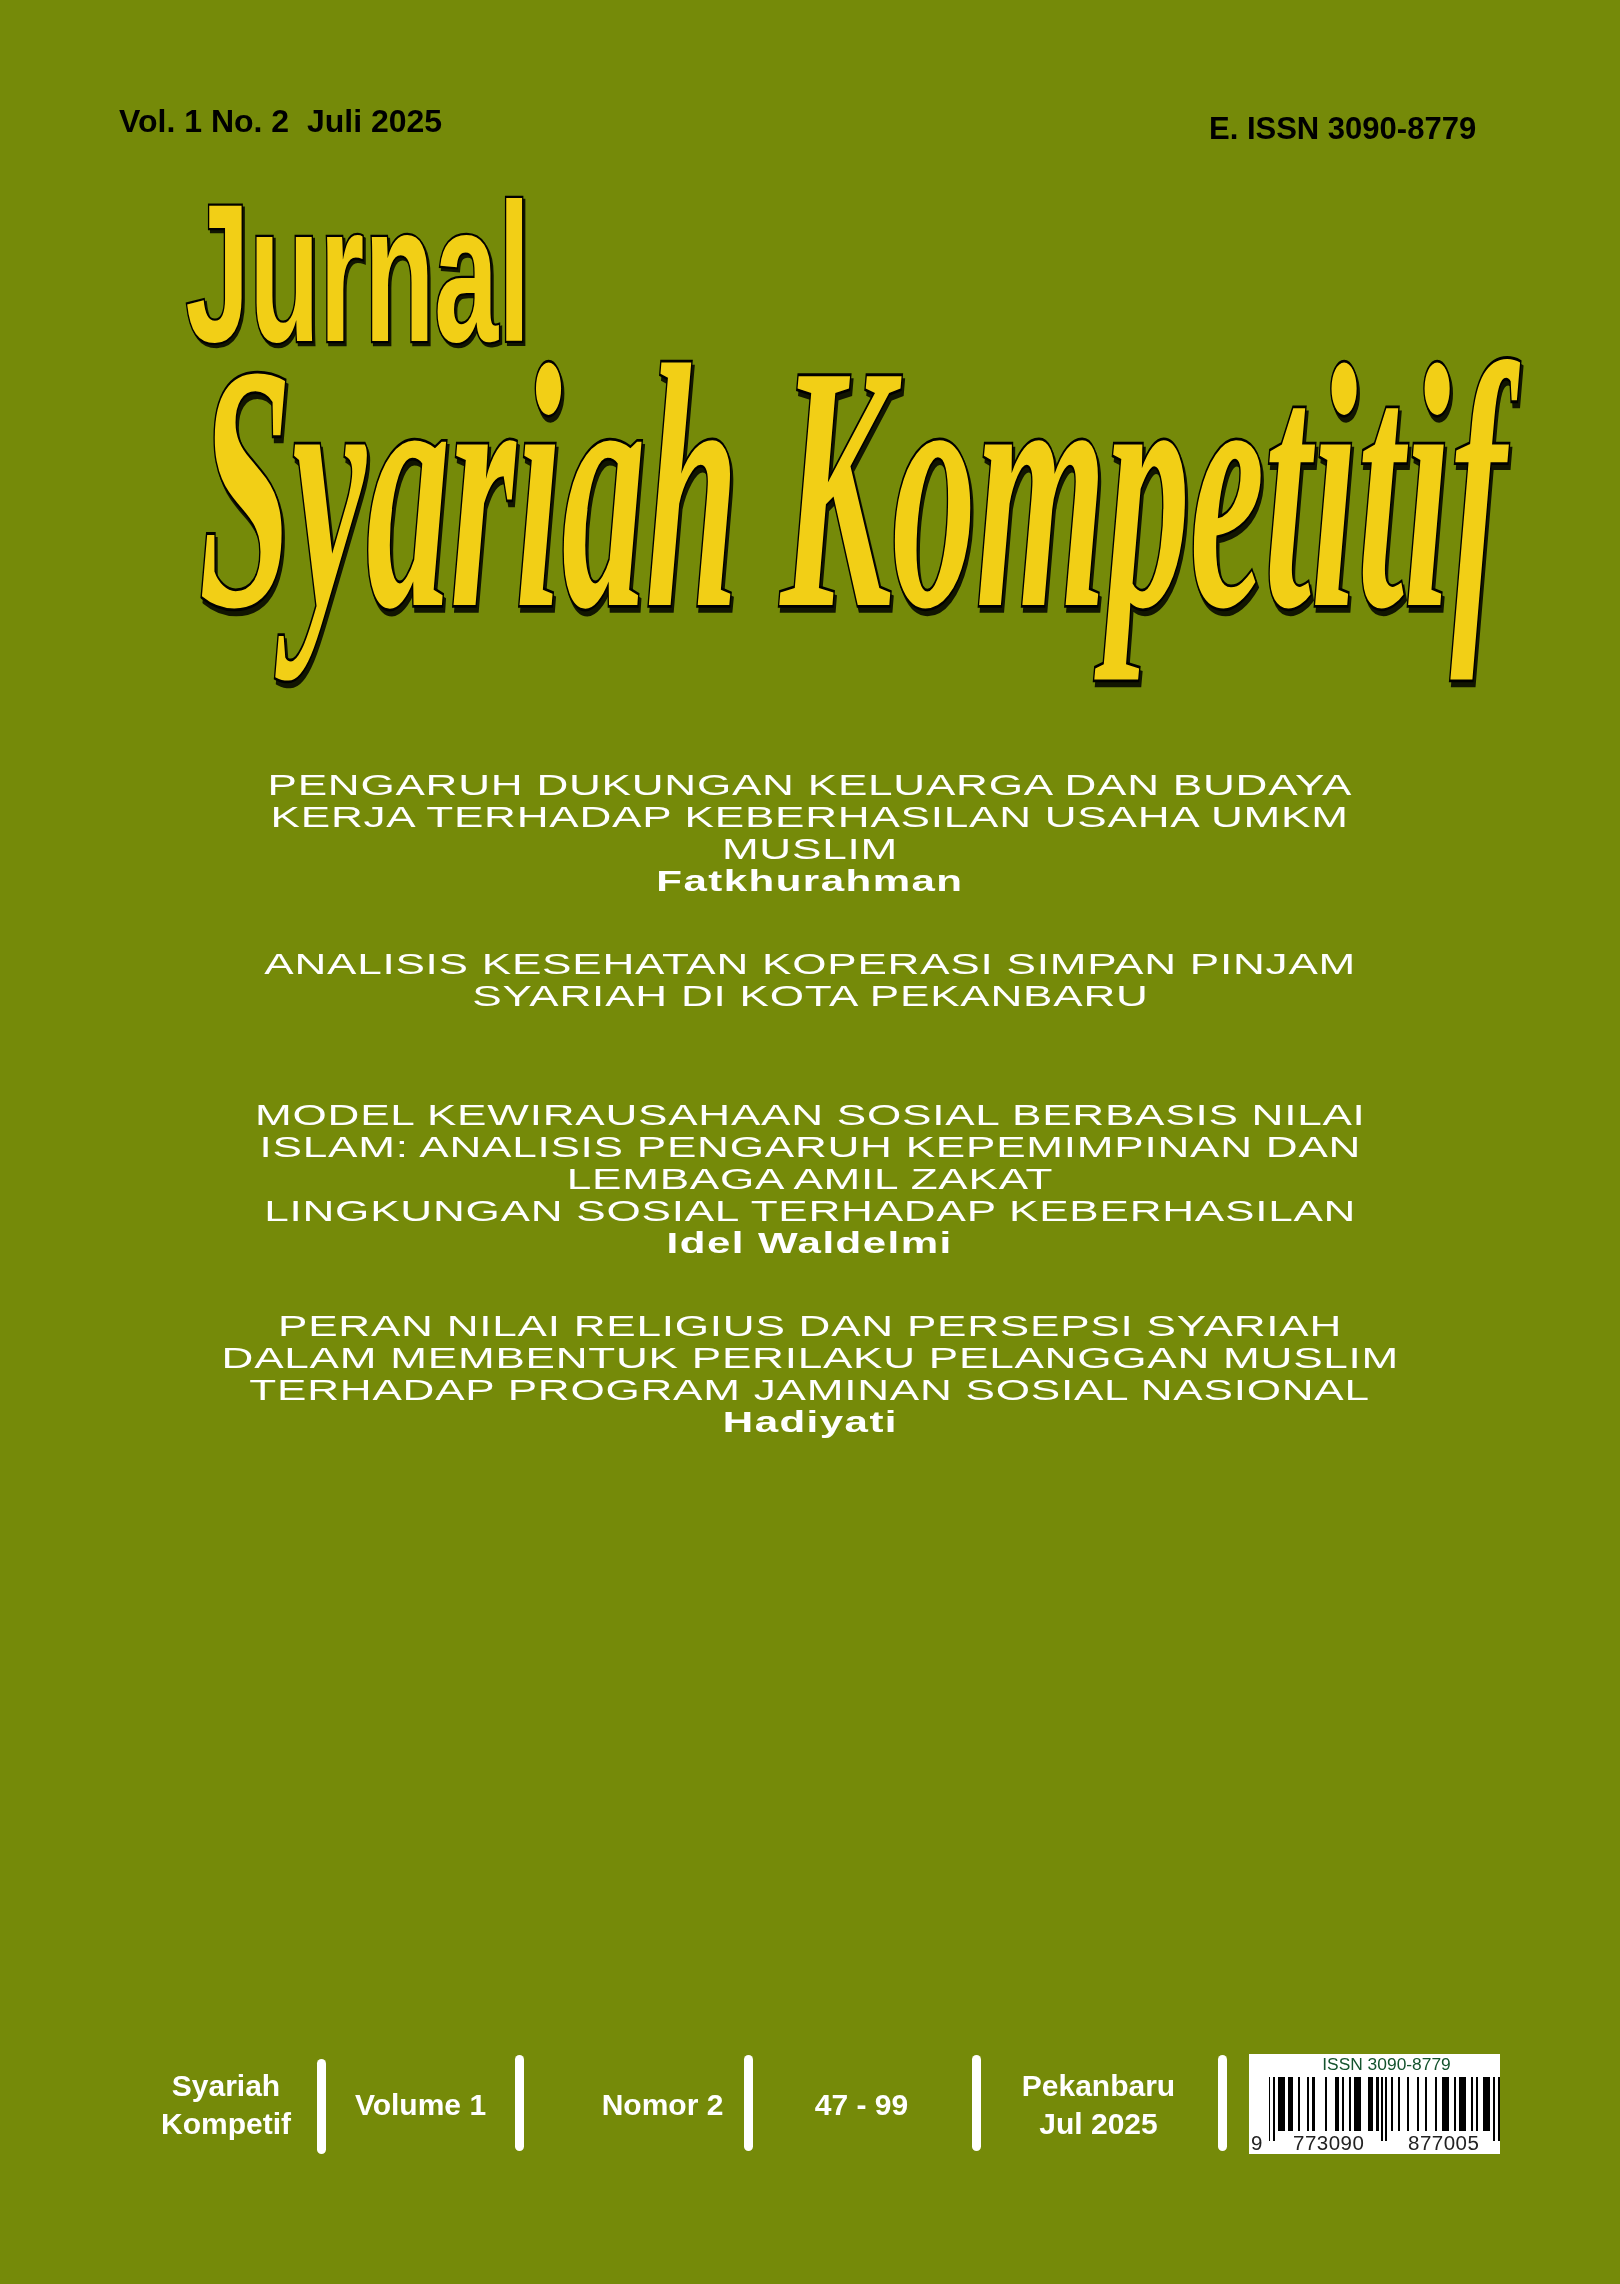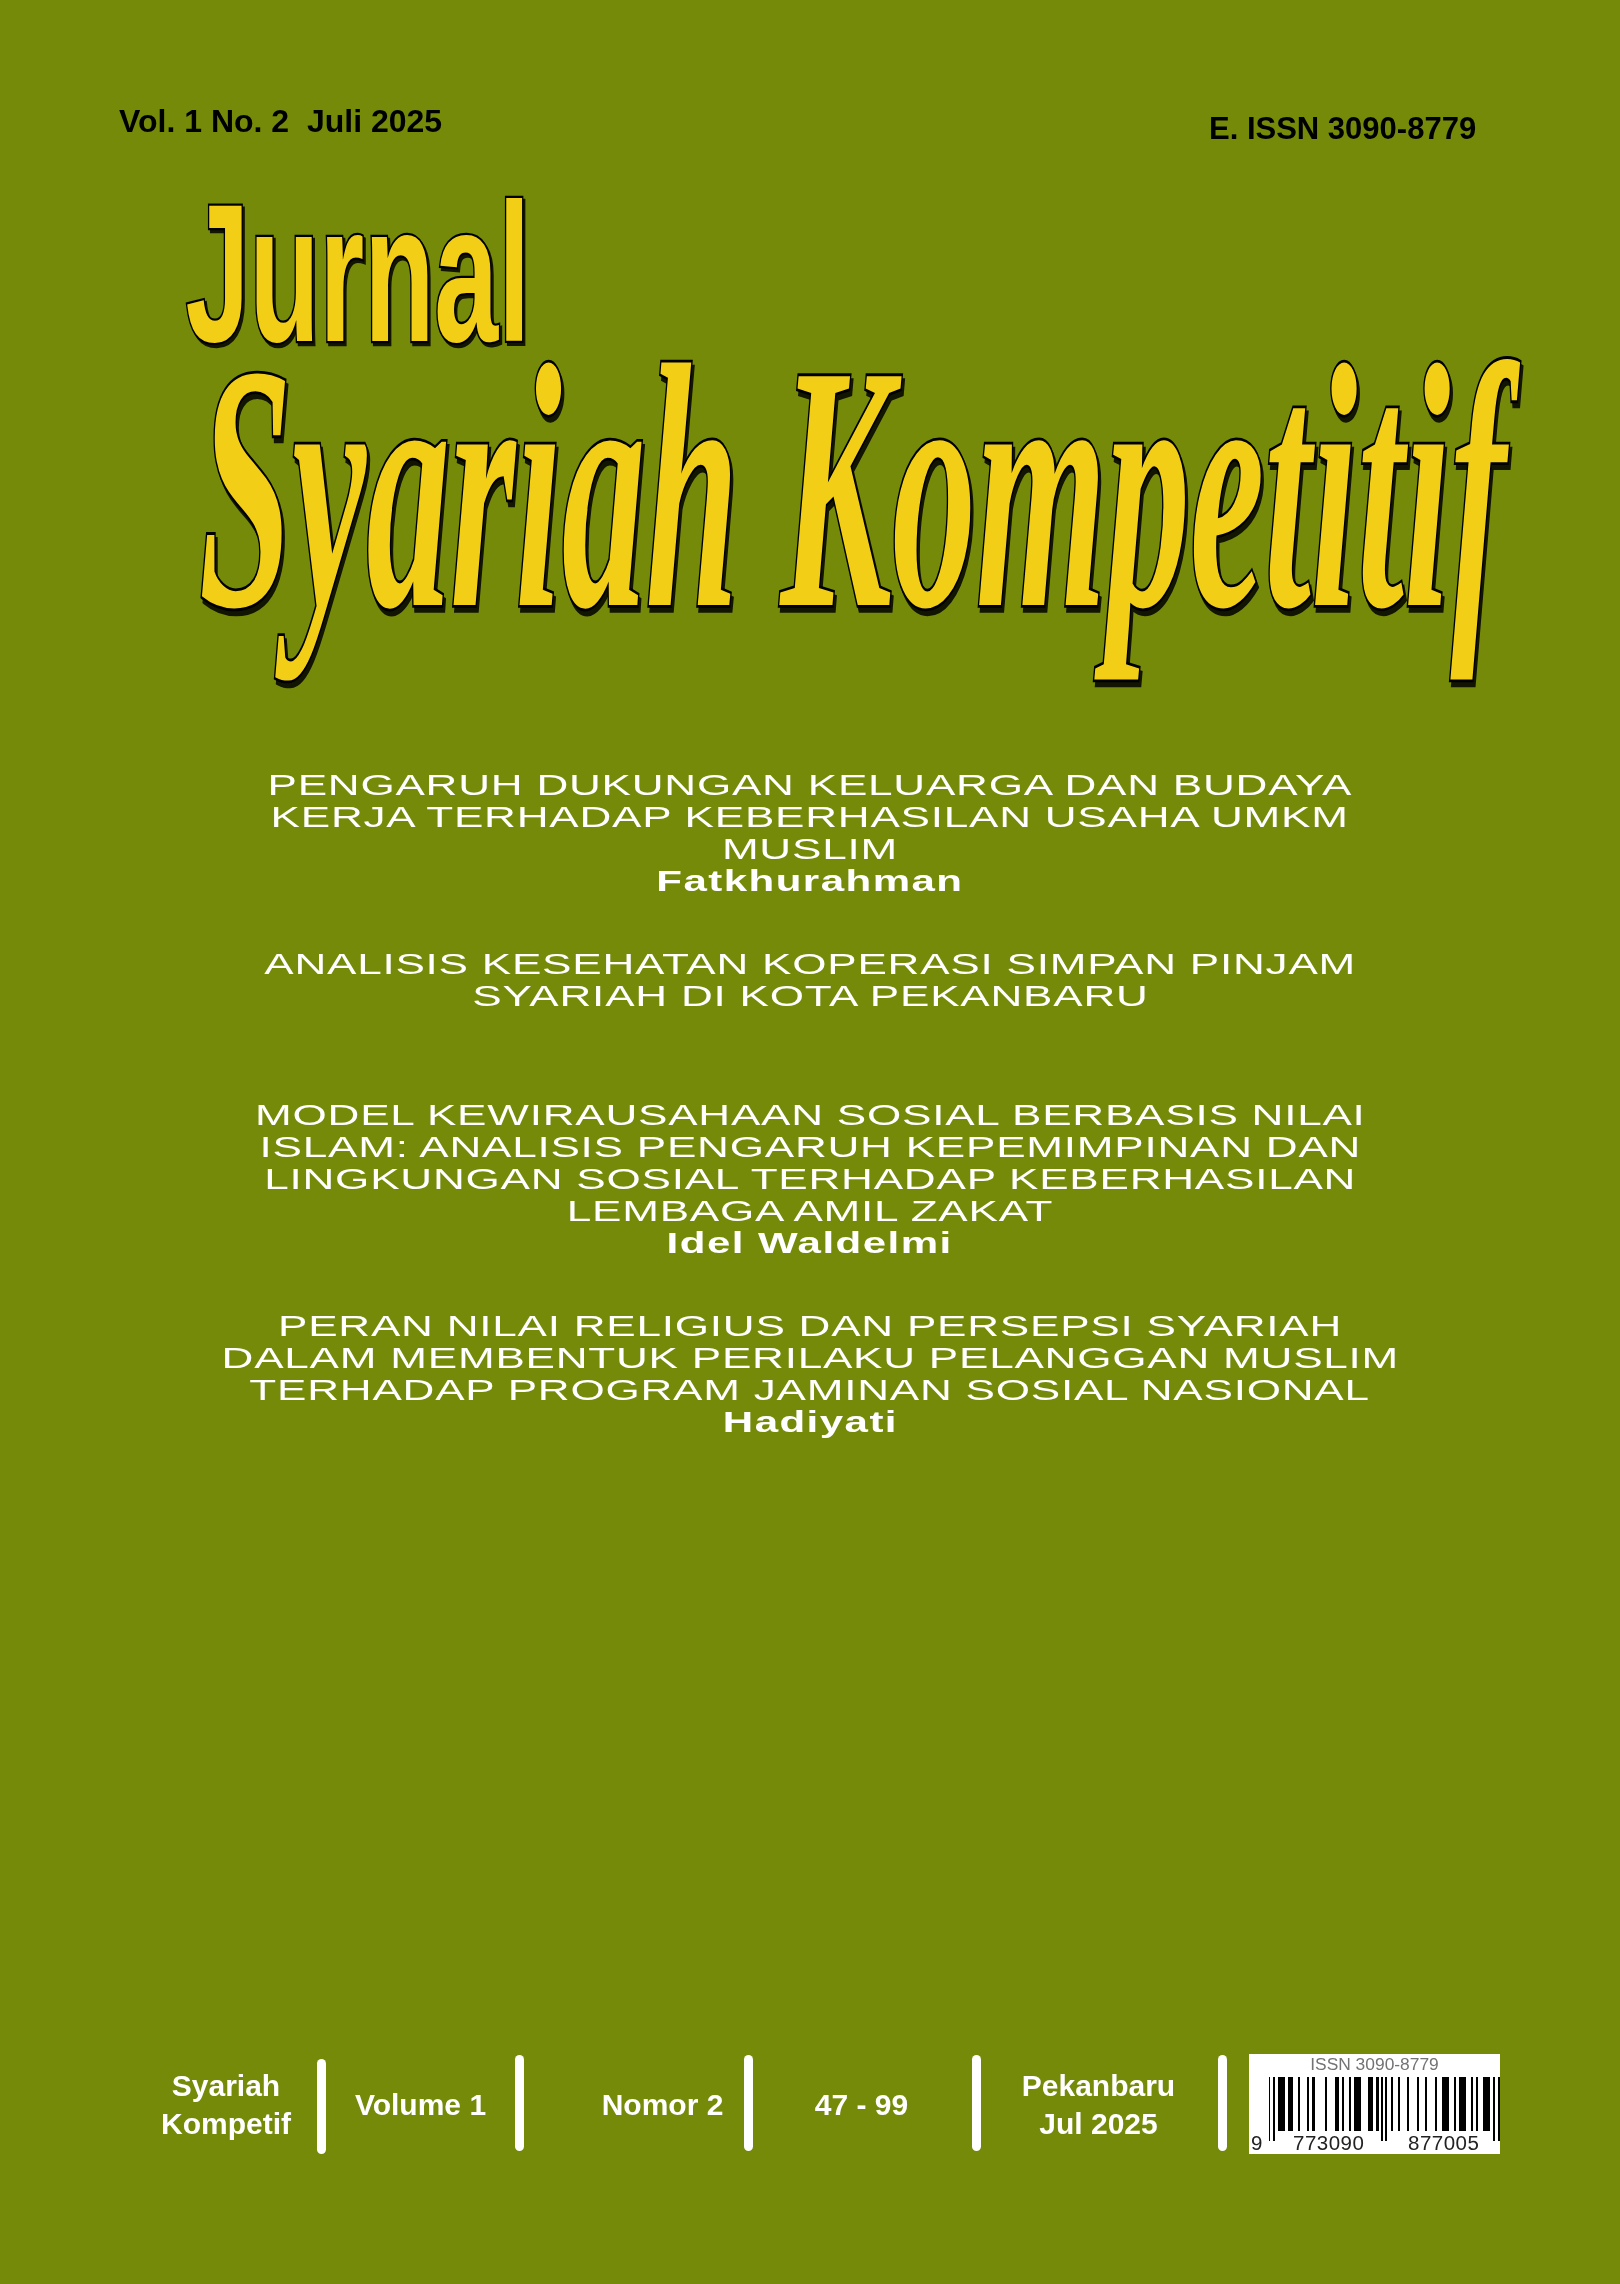--- a/index.html
+++ b/index.html
@@ -45,22 +45,22 @@
     line-height: 38px; color: #FFFFFF; text-align: center;
   }
   .f-divider {
     position: absolute; width: 8.7px; background: #FFFFFF; border-radius: 4.6px;
   }
   .barcode {
     position: absolute; left: 1249px; top: 2054px; width: 251px; height: 100px;
     background: #FFFFFF; overflow: hidden;
   }
   .barcode .bc-title {
-    position: absolute; left: 0; top: 1px; width: 251px; text-align: center;
-    font-family: "Liberation Sans", sans-serif; font-size: 17.4px; line-height: 19.5px; color: #737373;
+    position: absolute; left: 12px; top: 1px; width: 251px; text-align: center;
+    font-family: "Liberation Sans", sans-serif; font-size: 17.4px; line-height: 19.5px; color: #14532d;
   }
   .barcode .bar { position: absolute; top: 23px; height: 54px; background: #000; }
   .barcode .bar.guard { height: 64px; }
   .barcode .bc-digit {
     position: absolute; top: 78px; font-family: "Liberation Sans", sans-serif;
     font-size: 20.5px; line-height: 22.6px; color: #222; letter-spacing: 0.5px;
   }
 </style>
 </head>
 <body>
@@ -96,22 +96,22 @@
   <div class="gap"></div>
   <div class="article">
     <div class="a-line"><span>ANALISIS KESEHATAN KOPERASI SIMPAN PINJAM</span></div>
     <div class="a-line"><span>SYARIAH DI KOTA PEKANBARU</span></div>
   </div>
   <div class="gap"></div>
   <div class="gap"></div>
   <div class="article">
     <div class="a-line"><span>MODEL KEWIRAUSAHAAN SOSIAL BERBASIS NILAI</span></div>
     <div class="a-line"><span>ISLAM: ANALISIS PENGARUH KEPEMIMPINAN DAN</span></div>
+    <div class="a-line"><span>LEMBAGA AMIL ZAKAT</span></div>
     <div class="a-line"><span>LINGKUNGAN SOSIAL TERHADAP KEBERHASILAN</span></div>
-    <div class="a-line"><span>LEMBAGA AMIL ZAKAT</span></div>
     <div class="a-line author"><span>Idel Waldelmi</span></div>
   </div>
   <div class="gap"></div>
   <div class="article">
     <div class="a-line"><span>PERAN NILAI RELIGIUS DAN PERSEPSI SYARIAH</span></div>
     <div class="a-line"><span>DALAM MEMBENTUK PERILAKU PELANGGAN MUSLIM</span></div>
     <div class="a-line"><span>TERHADAP PROGRAM JAMINAN SOSIAL NASIONAL</span></div>
     <div class="a-line author"><span>Hadiyati</span></div>
   </div>
 </div>

